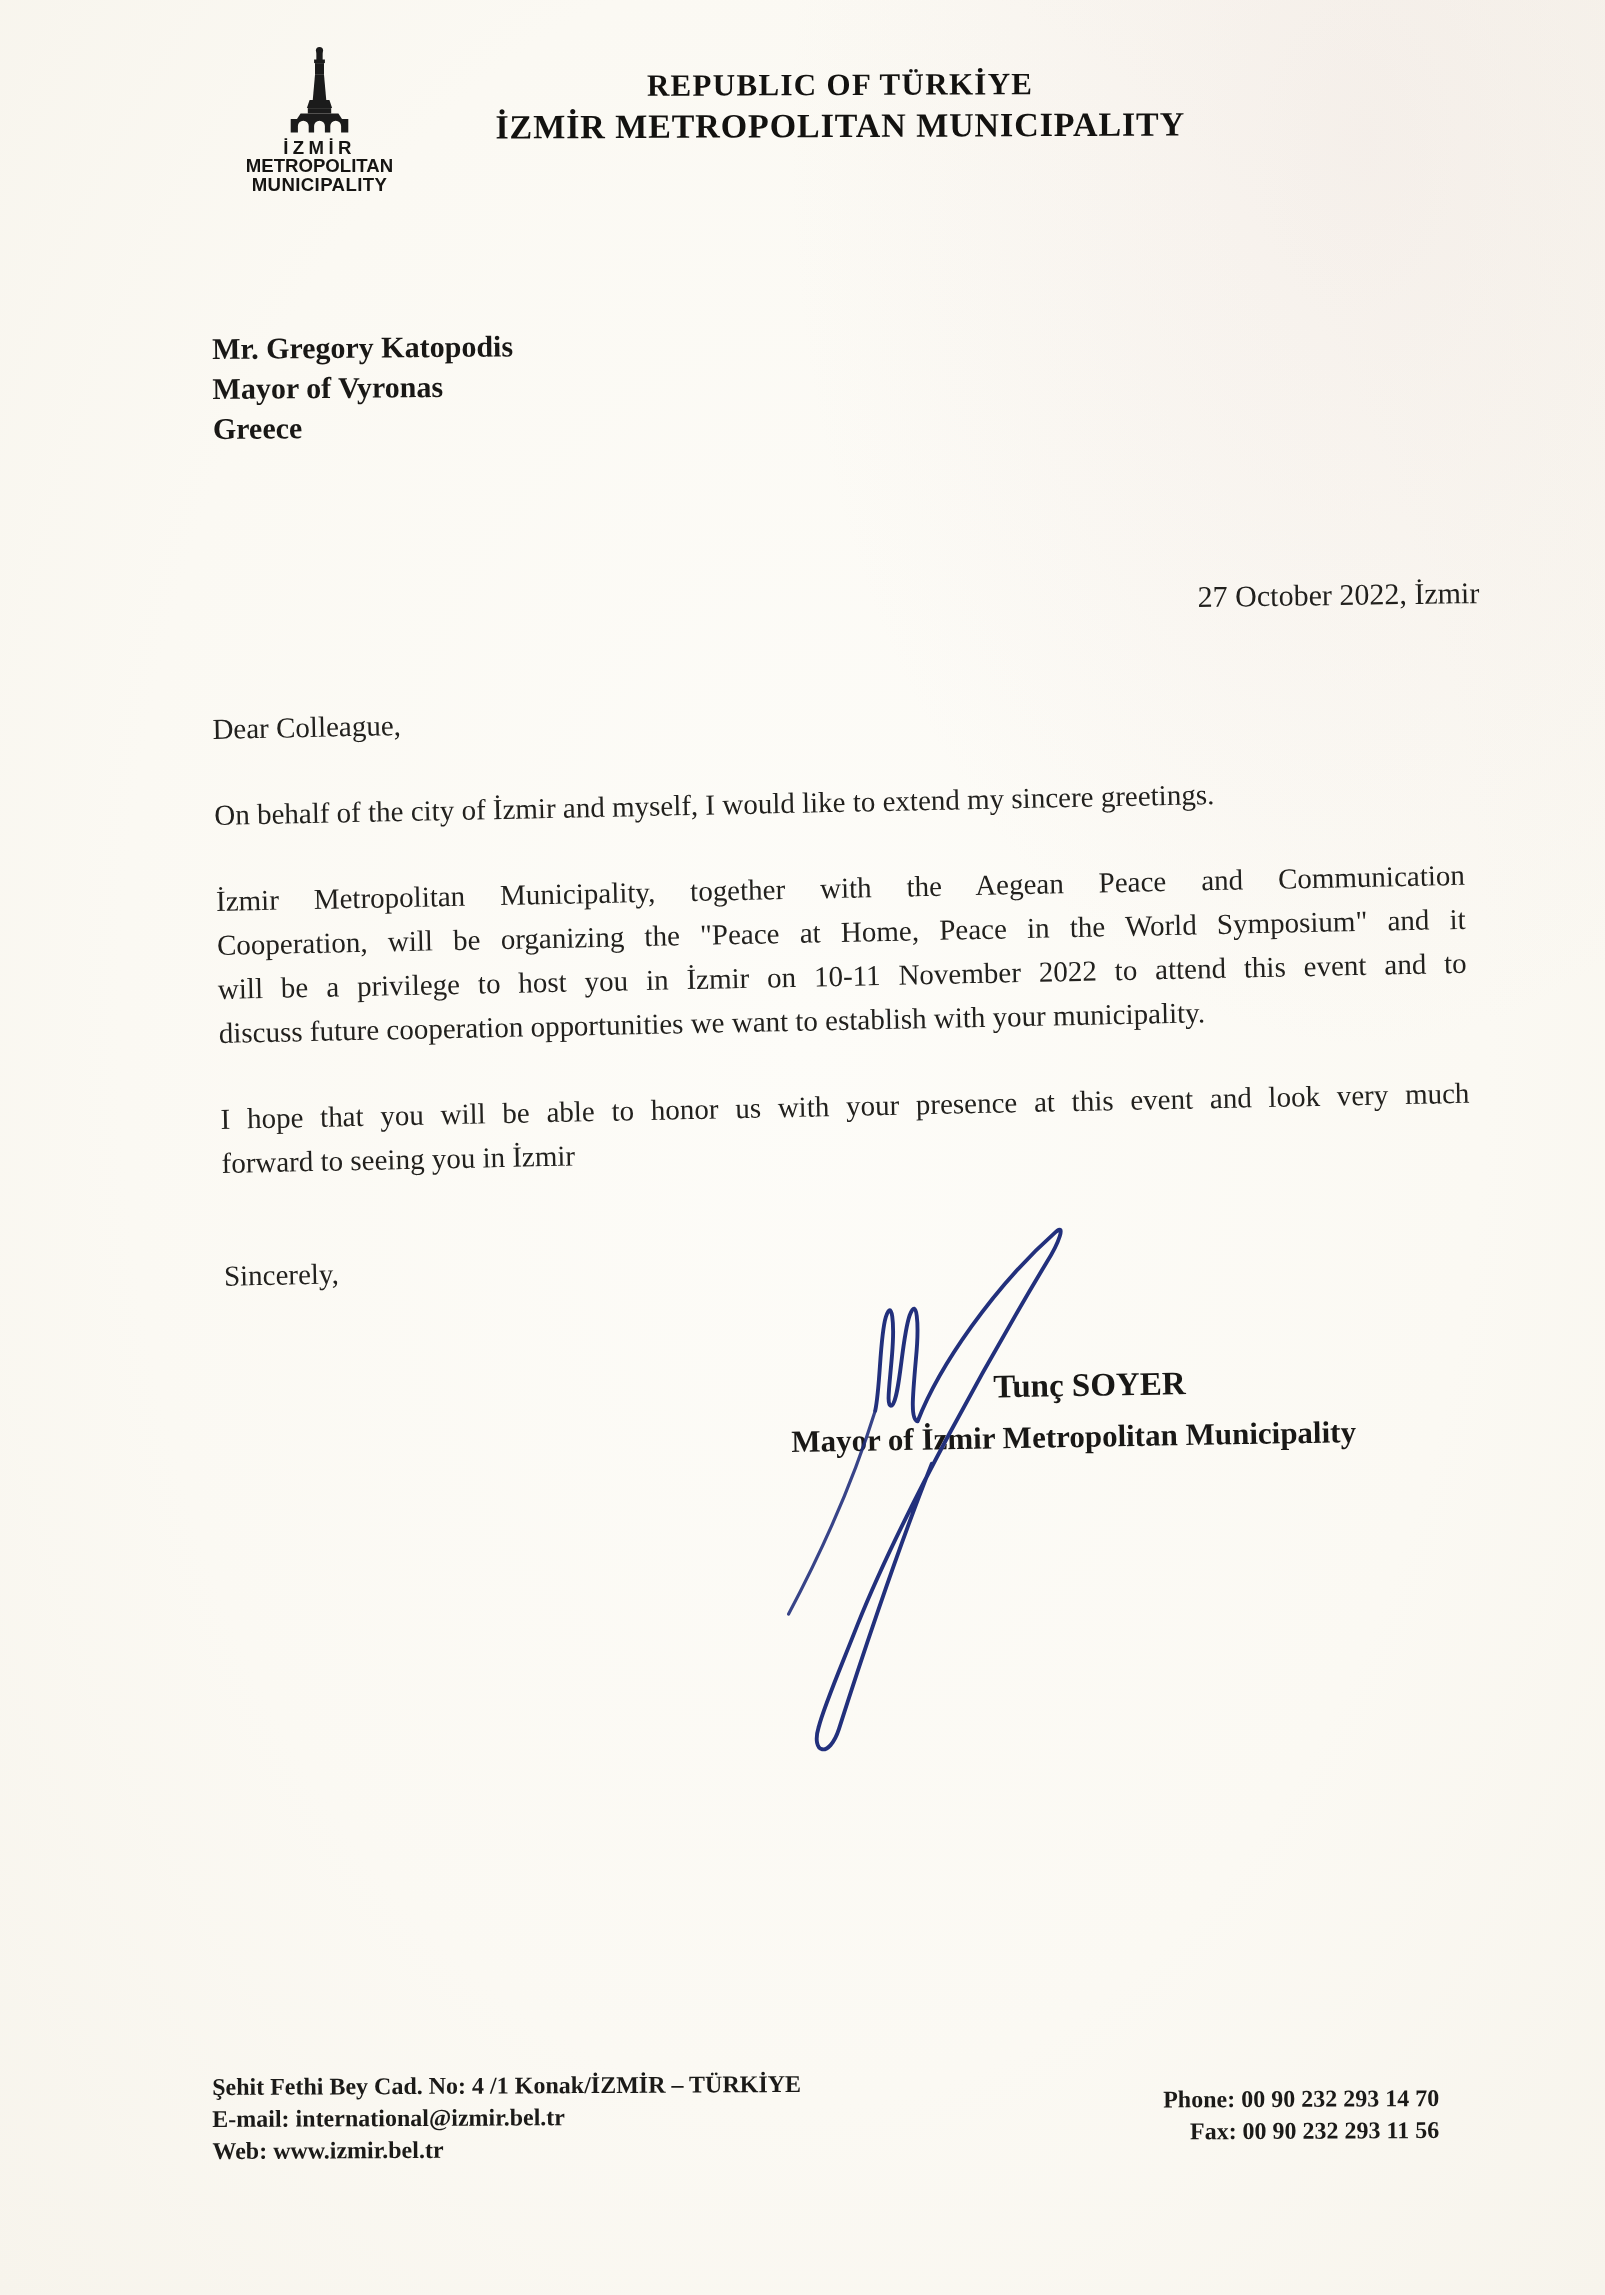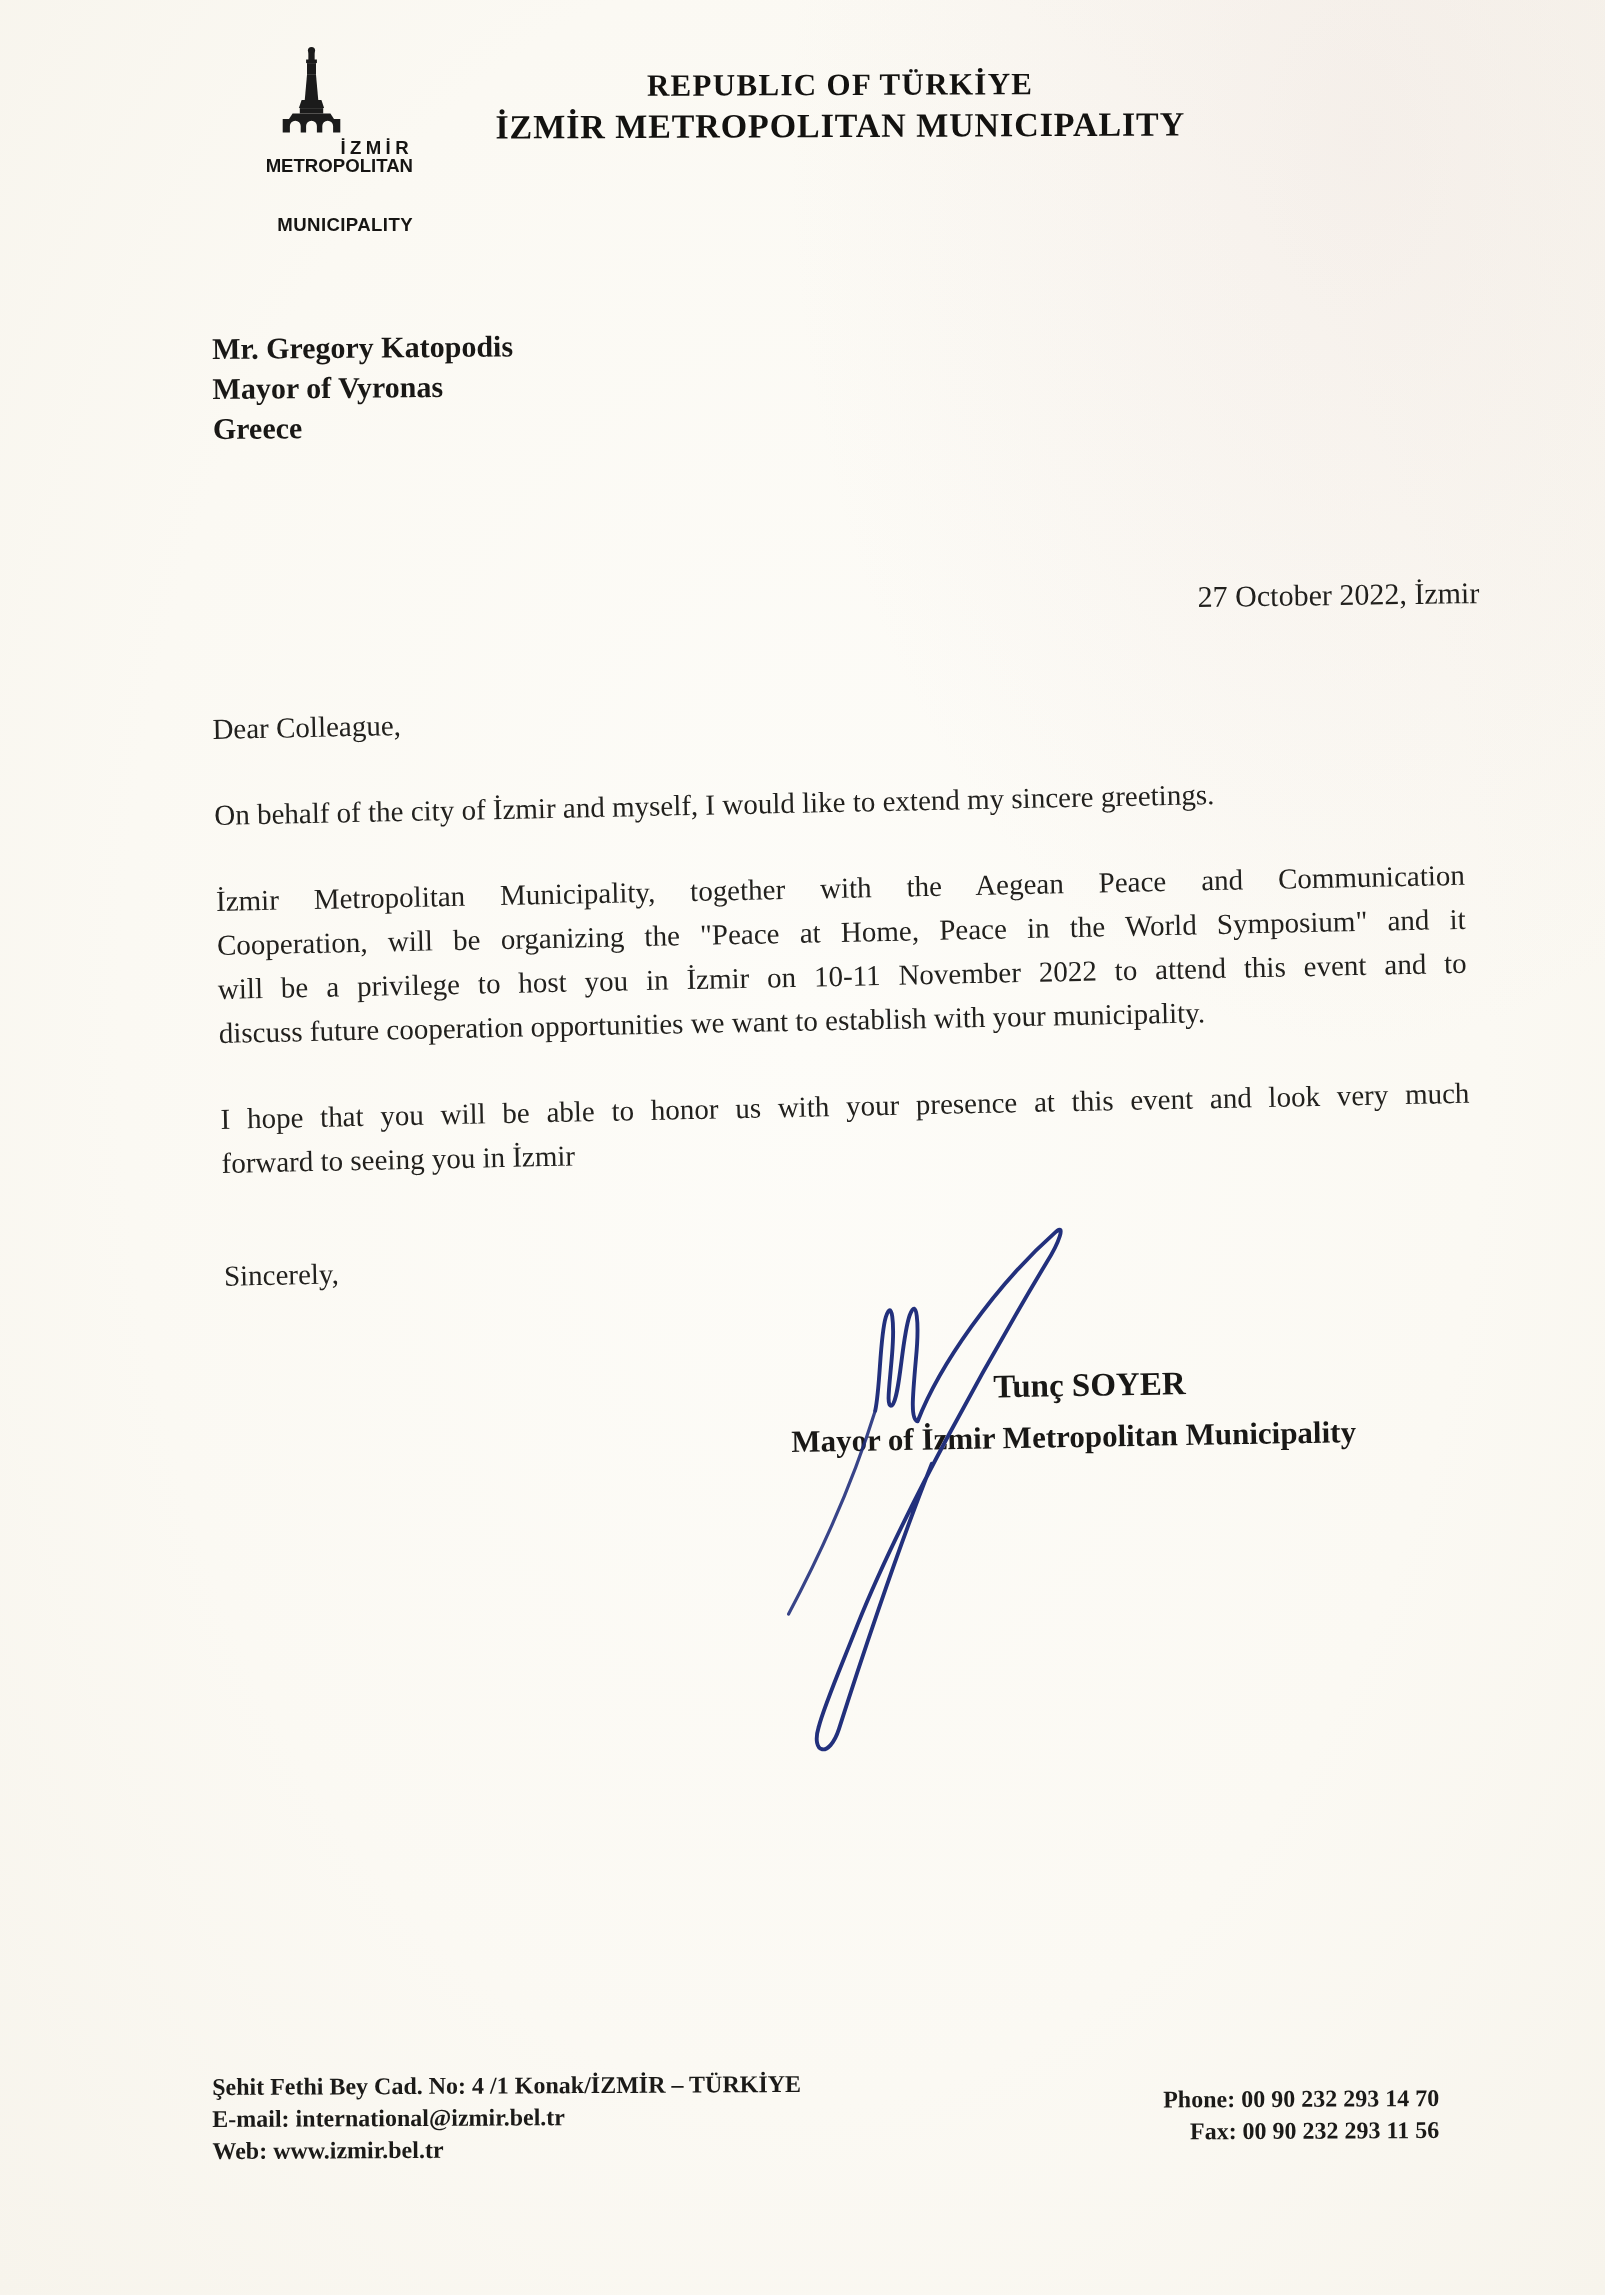--- a/index.html
+++ b/index.html
@@ -10,31 +10,31 @@
   }
   .page{
     position:relative;width:1606px;height:2295px;overflow:hidden;
     background:
       radial-gradient(ellipse at 85% 6%, rgba(222,200,200,0.18) 0%, rgba(222,200,200,0) 30%),
       radial-gradient(ellipse at 50% 45%, #fdfcf8 0%, #fbf9f3 60%, #f7f4ec 100%);
     color:#1f1e1b;
   }
   
   .logo{
-    position:absolute;left:210px;top:46px;width:203px;text-align:right;
+    position:absolute;left:218px;top:46px;width:203px;text-align:center;
     color:#161513;
   }
   .logo svg{display:block;margin:0 auto 2.7px auto;}
   .logo .cap{
     font-family:"Liberation Sans", sans-serif;font-weight:bold;
     font-size:18.6px;line-height:18.6px;color:#161513;white-space:nowrap;
   }
   .logo .cap1{letter-spacing:4.4px;}
   .logo .cap2{letter-spacing:0px;}
-  .logo .cap3{letter-spacing:0.4px;margin-top:40px;}
+  .logo .cap3{letter-spacing:0.4px;}
   .title{
     position:absolute;left:380px;top:69px;width:920px;text-align:center;
     transform:rotate(-0.25deg);transform-origin:left top;color:#131210;
   }
   .title .t1{font-size:31px;font-weight:bold;letter-spacing:1.3px;line-height:35px;}
   .title .t2{font-size:34px;font-weight:bold;letter-spacing:0.9px;line-height:37px;margin-top:5.3px;}
   
   .recipient{
     position:absolute;left:212px;top:329px;
     font-size:30px;font-weight:bold;line-height:40px;color:#191816;

